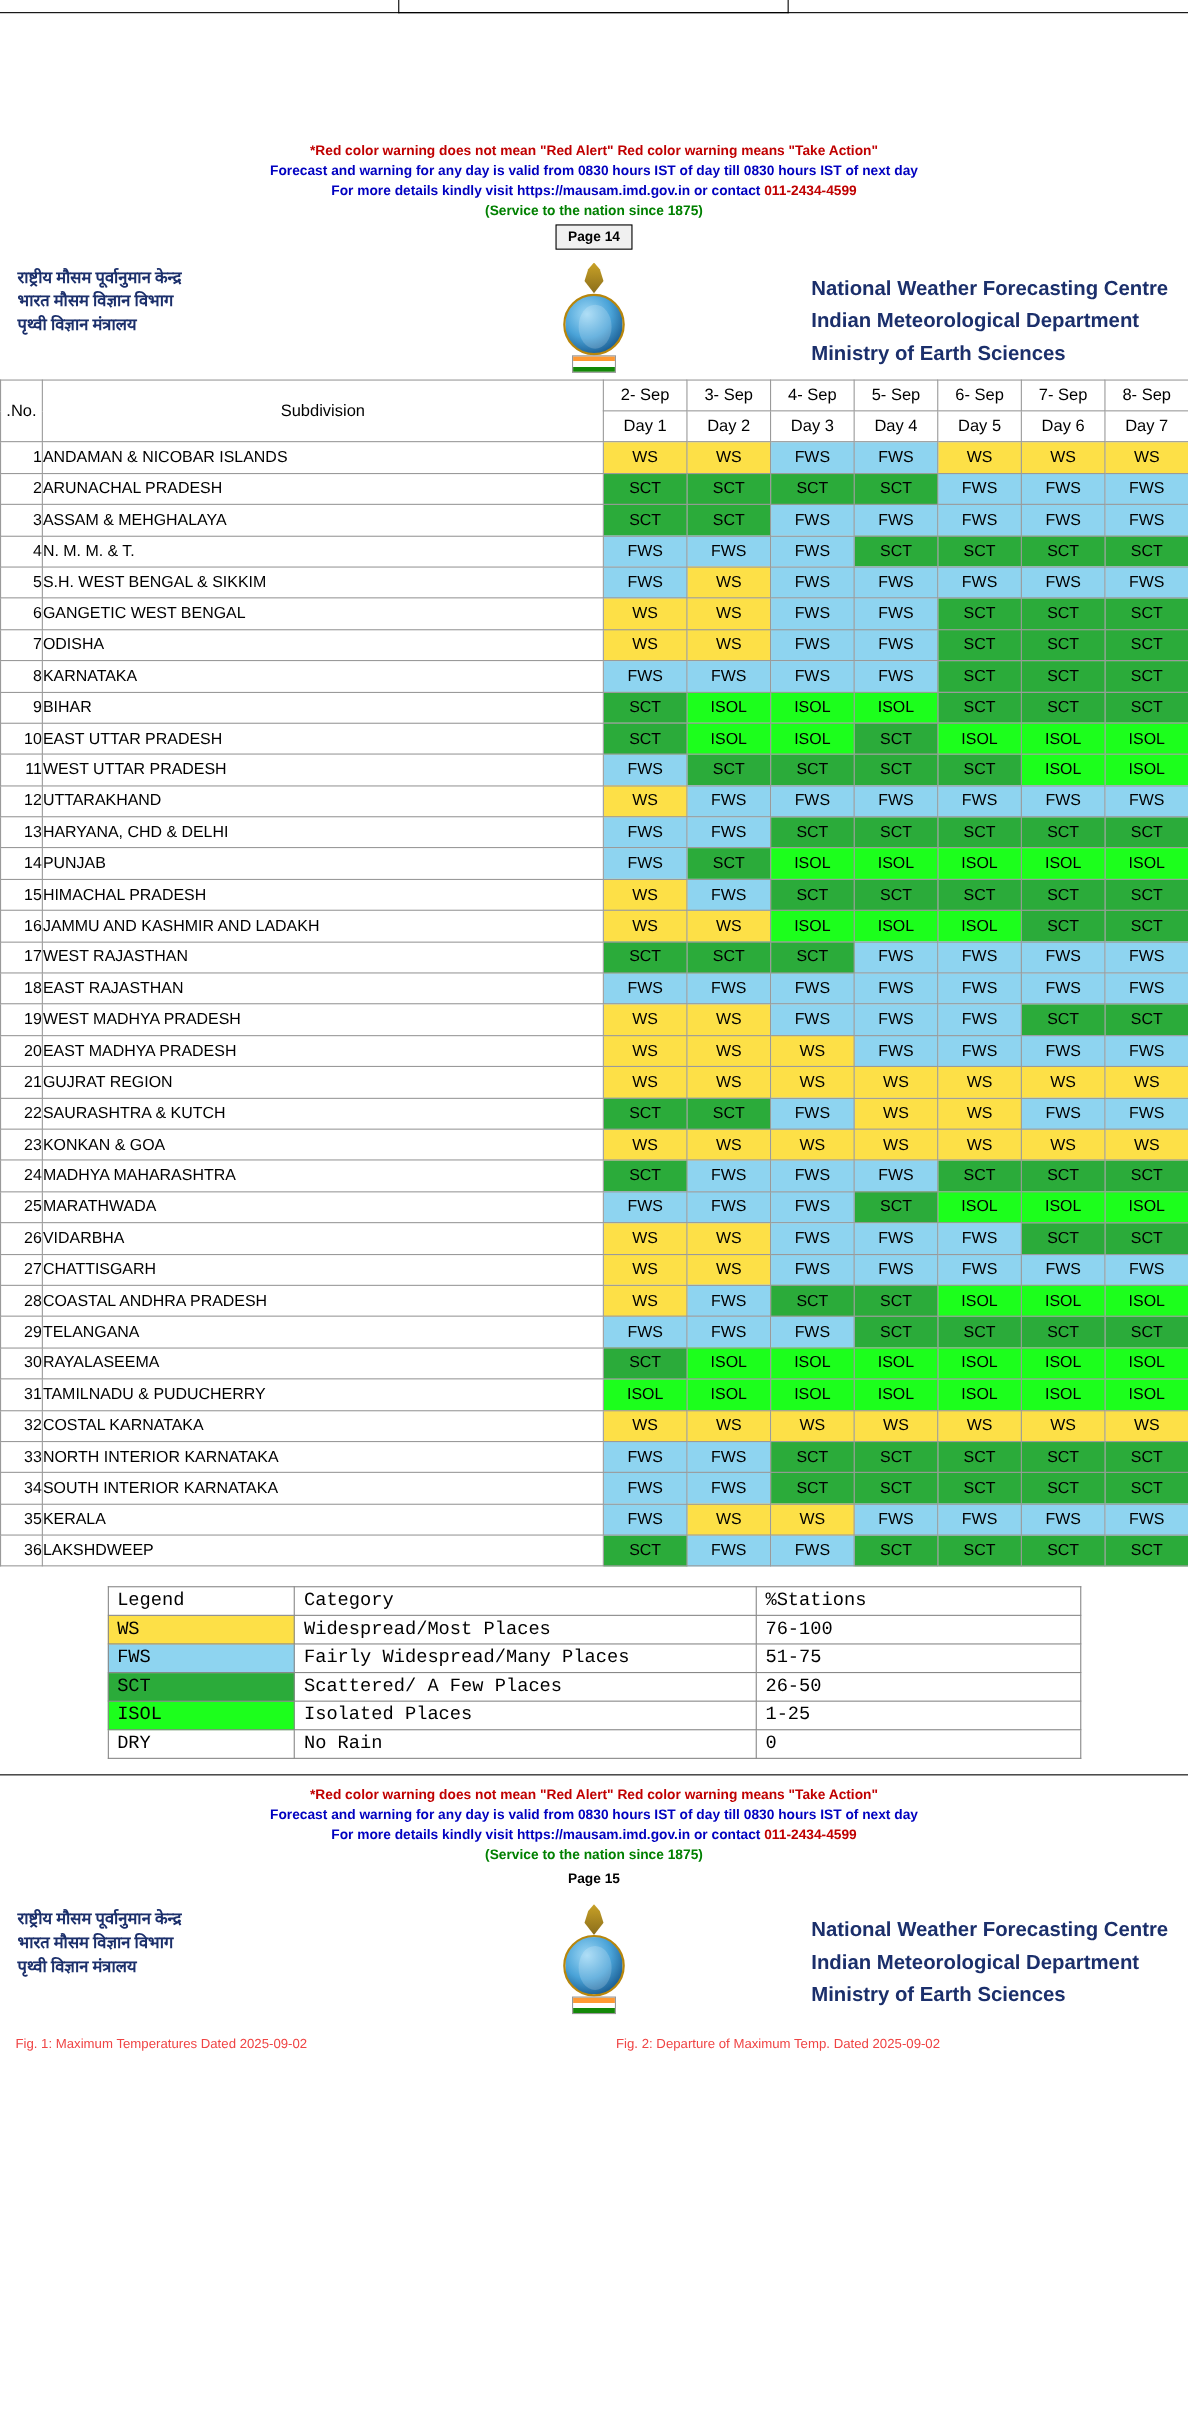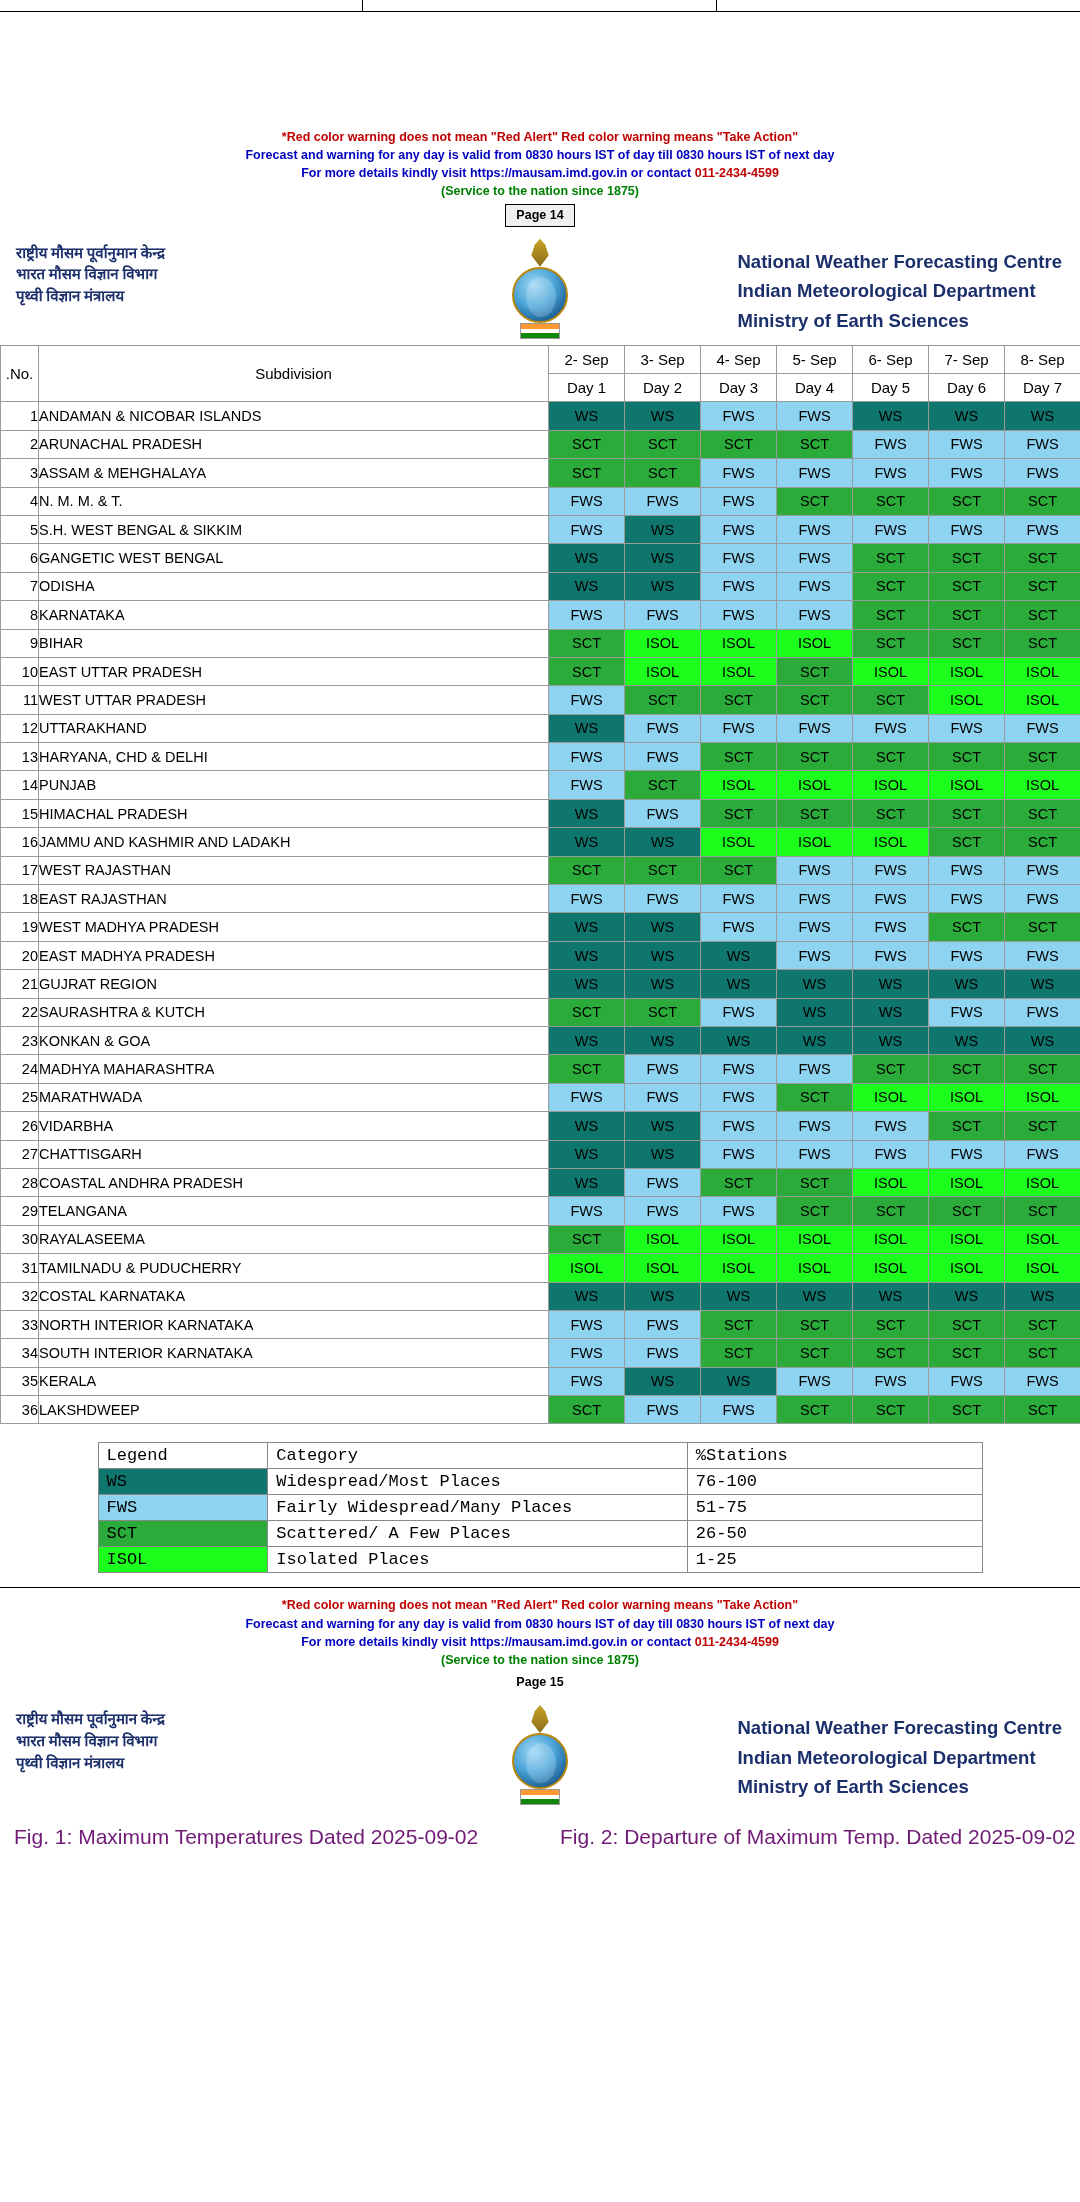--- a/index.html
+++ b/index.html
@@ -152,21 +152,21 @@
     font-size: 15px;
   }
   .col-no { width: 38px; }
   .col-sub { width: 510px; }
   .col-day { width: 76px; }
   td.no { text-align: right; padding-right: 8px; }
   td.sub { text-align: left; padding-left: 8px; }
   td.cell { text-align: center; font-size: 14.5px; }
   .hd-date { text-align: center; }
   .hd-day { text-align: center; }
-  .ws   { background: #0f766e; }
+  .ws   { background: #fde047; }
   .fws  { background: #8ed4f0; }
   .sct  { background: #2bab3a; }
   .isol { background: #1cff1c; }
   .dry  { background: #ffffff; }
   
   .legend-wrap {
     margin-top: 18px;
     display: flex;
     justify-content: center;
   }
@@ -188,22 +188,22 @@
   .lg-code { width: 170px; text-align: left; }
   .lg-cat  { width: 420px; }
   .lg-pct  { width: 295px; }
   
   .hr-thin {
     width: 1080px; height: 1px; background: #000; margin: 14px 0 8px 0;
   }
   .figcaps {
     display: flex;
     margin-top: 14px;
-    font-size: 21px;
-    color: #701a75;
+    font-size: 12px;
+    color: #ef4444;
   }
   .figcaps .fc1 { width: 540px; text-align: left; padding-left: 14px; }
   .figcaps .fc2 { width: 540px; text-align: left; padding-left: 20px; }
 </style>
 </head>
 <body>
 
 <div class="page">
 
   <div class="top-box"></div>
@@ -693,20 +693,25 @@
           <tr>
             <td class="lg-code sct">SCT</td>
             <td class="lg-cat">Scattered/ A Few Places</td>
             <td class="lg-pct">26-50</td>
           </tr>
           <tr>
             <td class="lg-code isol">ISOL</td>
             <td class="lg-cat">Isolated Places</td>
             <td class="lg-pct">1-25</td>
           </tr>
+          <tr>
+            <td class="lg-code dry">DRY</td>
+            <td class="lg-cat">No Rain</td>
+            <td class="lg-pct">0</td>
+          </tr>
         </tbody>
     </table>
   </div>
 
   <div class="hr-thin"></div>
   <div class="disclaimer">
     <div class="l1">*Red color warning does not mean "Red Alert" Red color warning means "Take Action"</div>
     <div class="l2">Forecast and warning for any day is valid from 0830 hours IST of day till 0830 hours IST of next day</div>
     <div class="l3"><span>For more details kindly visit </span><a href="#">https://mausam.imd.gov.in</a><span> or contact </span><span class="phone">011-2434-4599</span></div>
     <div class="l4">(Service to the nation since 1875)</div>

